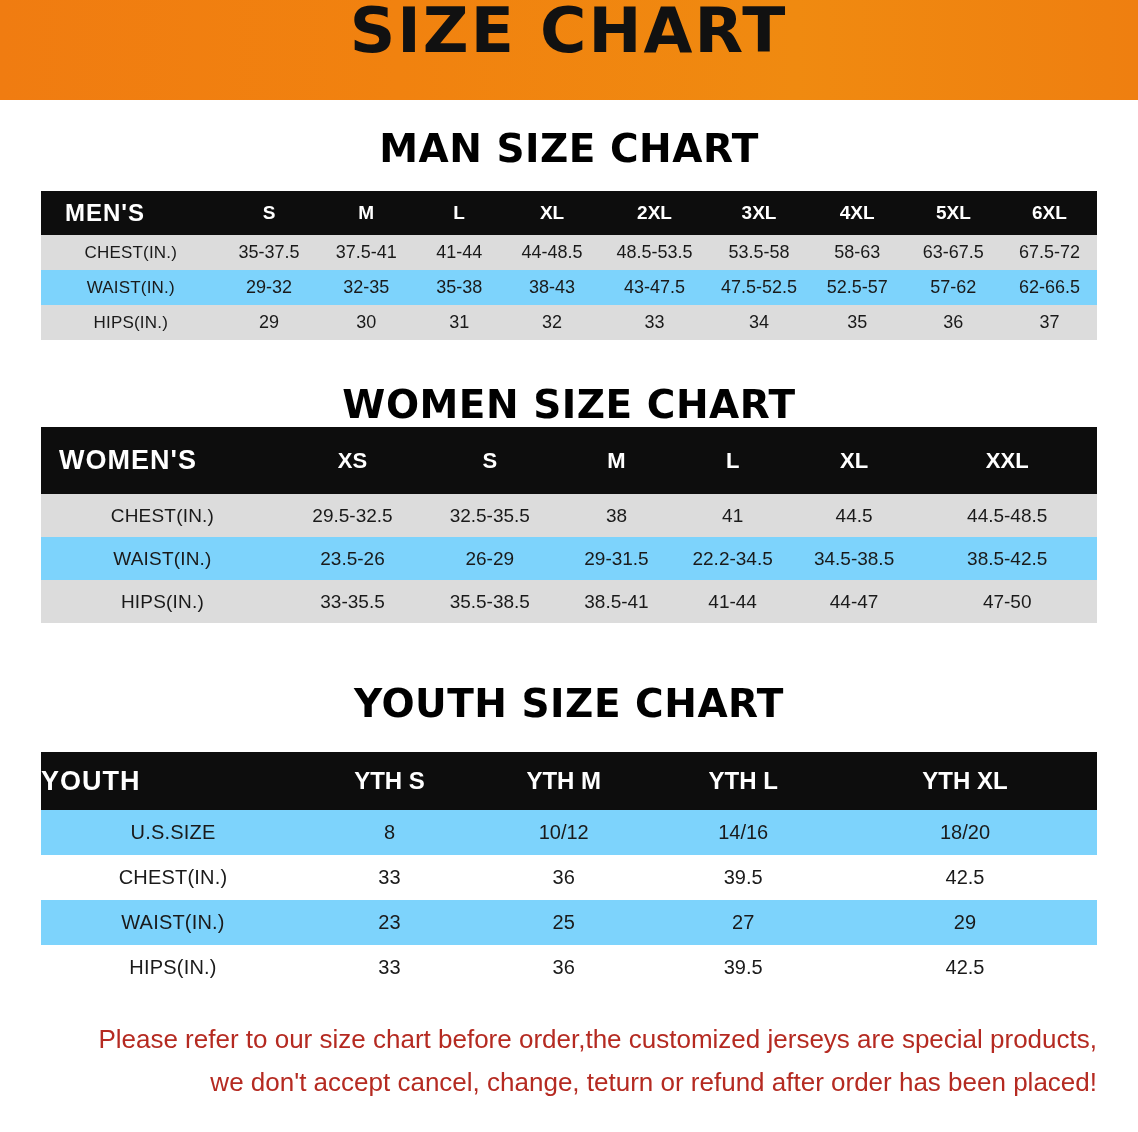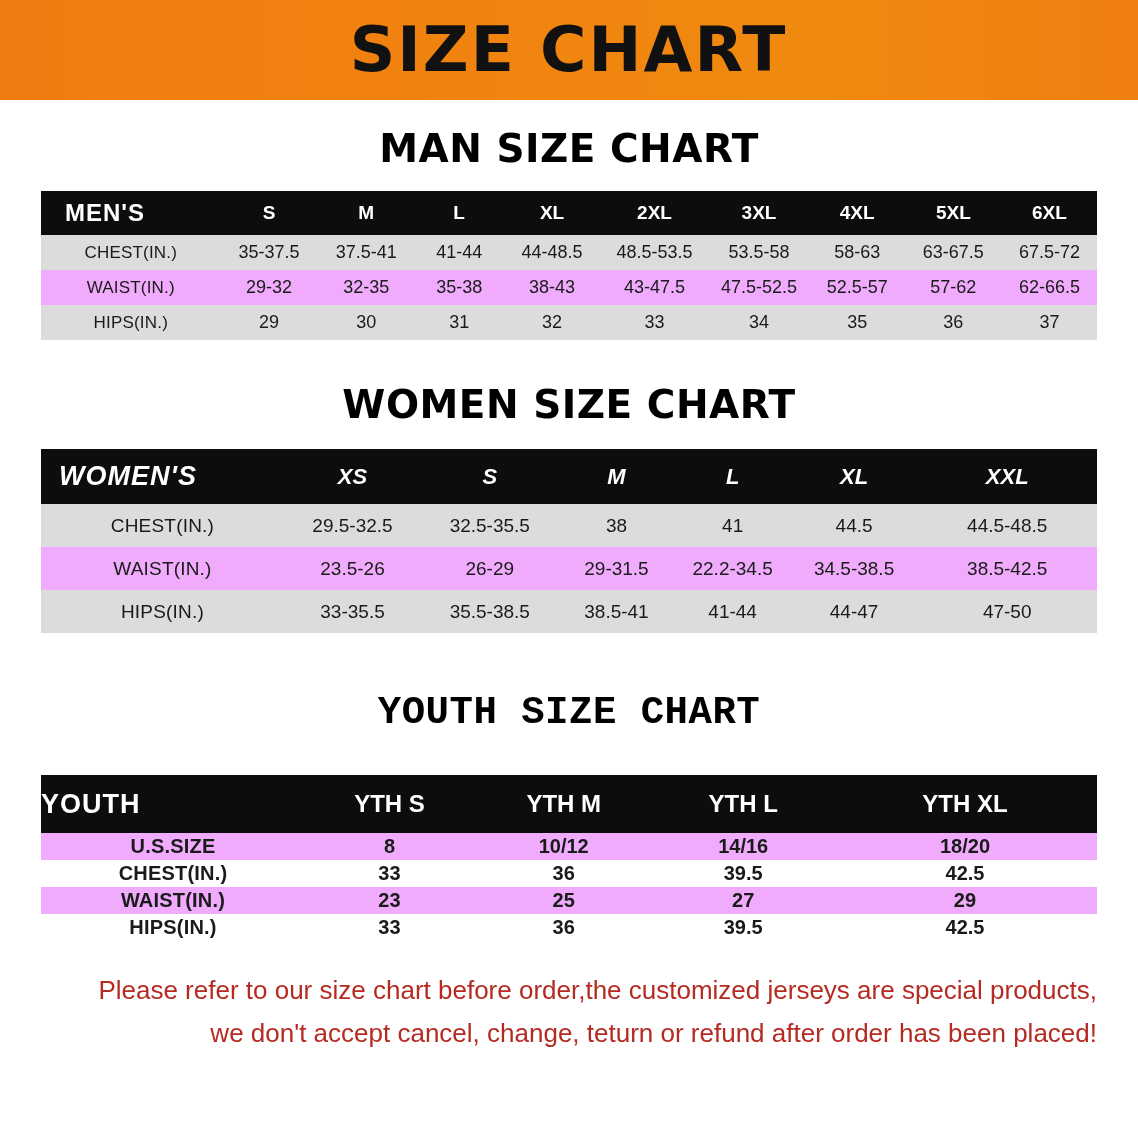--- a/index.html
+++ b/index.html
@@ -19,21 +19,21 @@
     width: 1138px;
     height: 1132px;
     background: #ffffff;
   }
 
   
   .banner {
     height: 100px;
     background: linear-gradient(90deg, #f07c11 0%, #f1820f 35%, #f08a10 70%, #ef7f10 100%);
     display: flex;
-    align-items: center;
+    align-items: flex-start;
     justify-content: center;
   }
   .banner-title {
     font-family: "DejaVu Sans", sans-serif;
     font-weight: bold;
     font-size: 62px;
     letter-spacing: 2px;
     color: #111111;
     line-height: 1;
     transform: scaleX(1.02);
@@ -42,22 +42,22 @@
   
   .section-title {
     text-align: center;
     font-family: "DejaVu Sans", sans-serif;
     font-weight: bold;
     font-size: 39px;
     letter-spacing: 0.5px;
     color: #000000;
   }
   .man-title   { margin-top: 26px; margin-bottom: 20px; }
-  .women-title { margin-top: 42px; margin-bottom: 22px; }
-  .youth-title { margin-top: 58px; margin-bottom: 40px; font-family: Liberation Mono, monospace; }
+  .women-title { margin-top: 42px; }
+  .youth-title { margin-top: 58px; margin-bottom: 26px; }
 
   
   .table-wrap {
     margin: 0 auto;
     width: 1056px;
   }
   table {
     border-collapse: collapse;
     width: 100%;
     table-layout: fixed;
@@ -70,58 +70,58 @@
     white-space: nowrap;
   }
   thead tr {
     background: #0d0d0d;
   }
   thead th {
     color: #ffffff;
     font-weight: bold;
   }
   .row-shade-a { background: #dcdcdc; }
-  .row-shade-b { background: #f0abfc; }
+  .row-shade-b { background: #7dd3fc; }
   .row-white   { background: #ffffff; }
 
   
   .lbl {
     font-weight: normal;
     letter-spacing: 0.2px;
   }
 
   
   .men-table thead th { height: 44px; font-size: 19px; }
   .men-table thead th.lbl-head {
     text-align: left;
     padding-left: 24px;
     font-size: 24px;
     letter-spacing: 1px;
   }
   .men-table tbody td { height: 35px; font-size: 18px; }
   .men-table tbody td.lbl { font-size: 17px; }
 
   
-  .women-table thead th { height: 55px; font-size: 22px; font-style: italic; }
+  .women-table thead th { height: 67px; font-size: 22px; }
   .women-table thead th.lbl-head {
     text-align: left;
     padding-left: 18px;
     font-size: 27px;
     letter-spacing: 1px;
   }
   .women-table tbody td { height: 43px; font-size: 19px; }
 
   
   .youth-table thead th { height: 58px; font-size: 24px; text-align: center; }
   .youth-table thead th.lbl-head {
     text-align: left;
     font-size: 27px;
     letter-spacing: 1px;
   }
-  .youth-table tbody td { height: 27px; font-size: 20px; font-weight: bold; }
+  .youth-table tbody td { height: 45px; font-size: 20px; }
 
   
   .note {
     margin: 28px auto 0 auto;
     width: 1056px;
     color: #b52a21;
     font-family: "Liberation Sans", sans-serif;
     font-size: 26px;
     line-height: 1.65;
     text-align: right;

